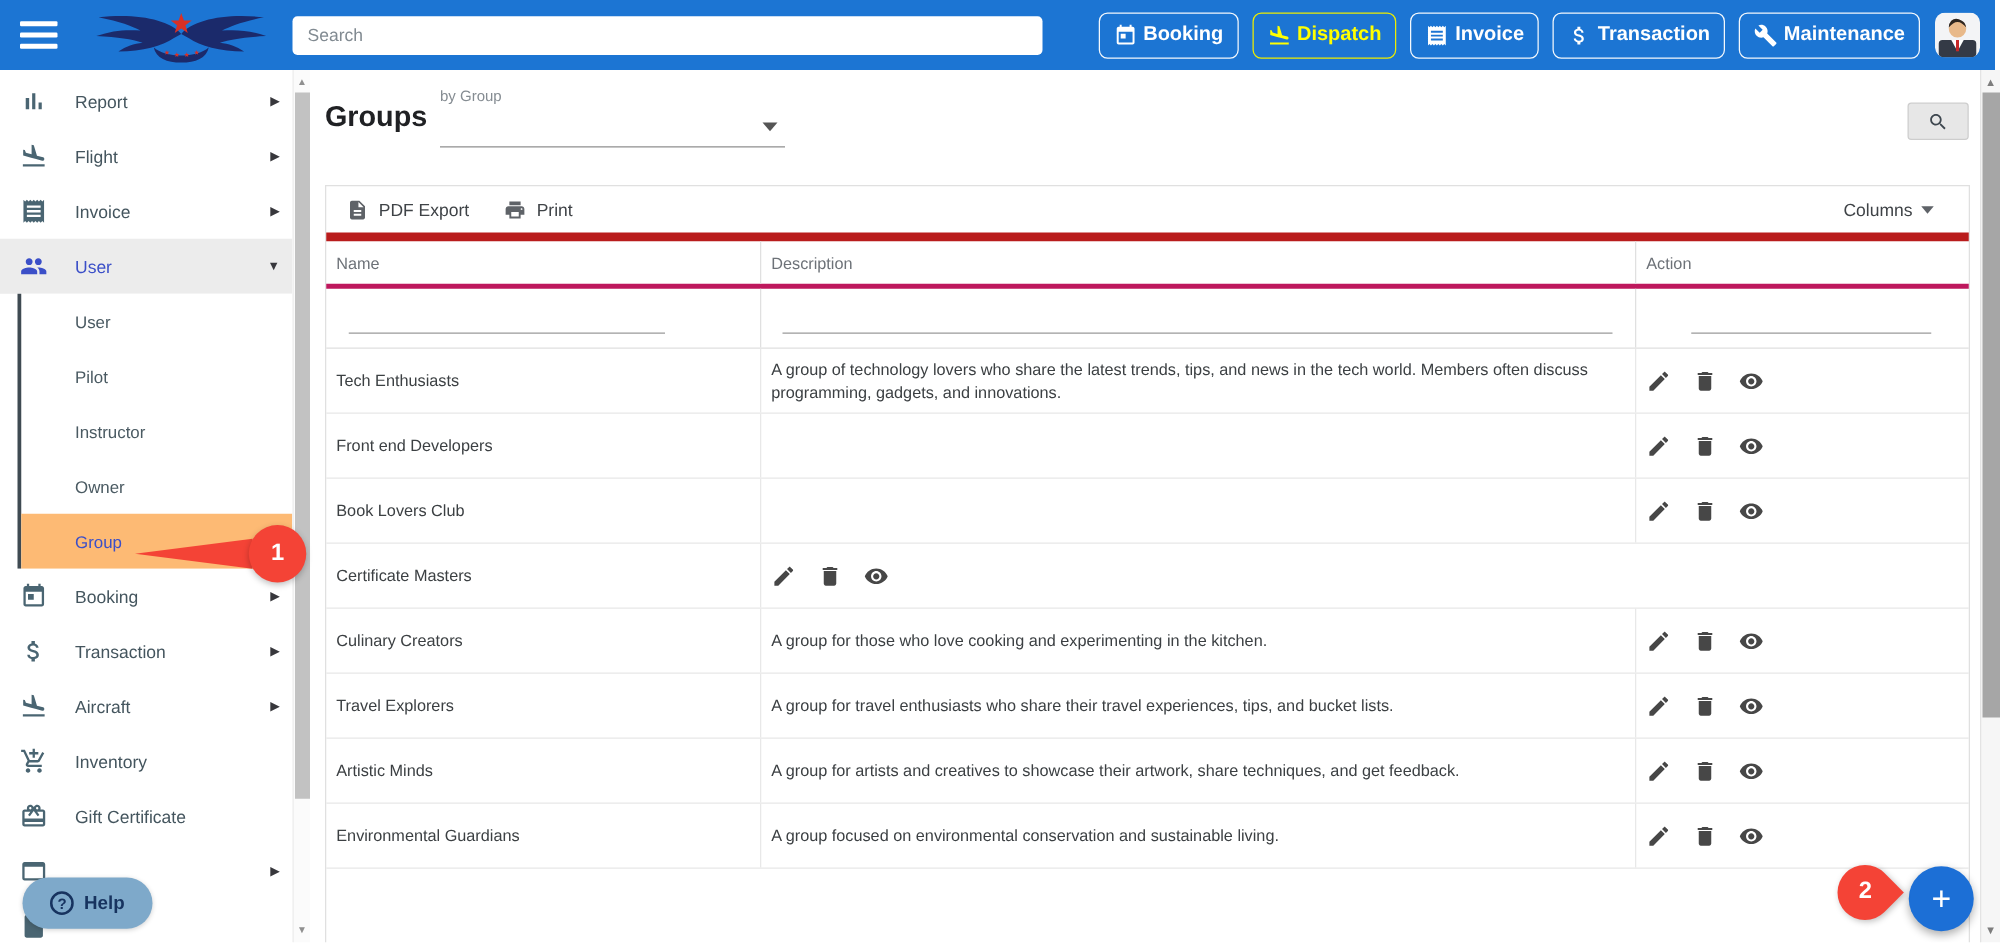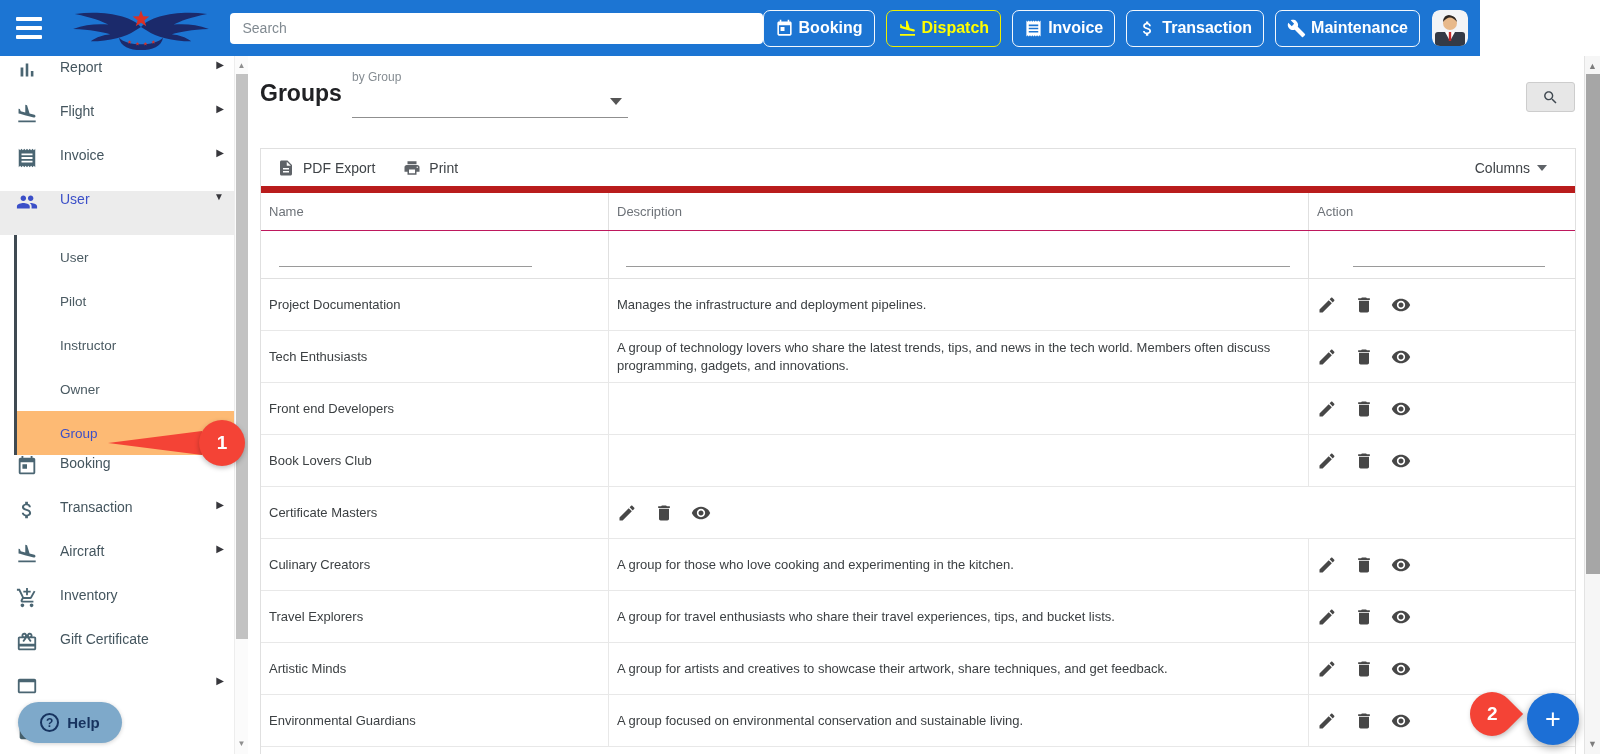--- a/index.html
+++ b/index.html
@@ -1,21 +1,21 @@
 <!DOCTYPE html>
 <html><head>
 <meta charset="utf-8">
 <style>
   *{margin:0;padding:0;box-sizing:border-box}
   html,body{width:1600px;height:754px;overflow:hidden;background:#fff;
     font-family:"Liberation Sans","DejaVu Sans",sans-serif}
   body{position:relative}
 
   
-  .navbar{position:absolute;top:0;left:0;width:1480px;height:56px;background:#1c75d3;
+  .navbar{position:absolute;top:0;left:0;width:1596px;height:56px;background:#1c75d3;
     display:flex;align-items:center;padding:0 10px;z-index:30}
   .hamburger{width:30px;height:22px;display:flex;flex-direction:column;justify-content:space-between;
     margin:0 8px 0 6px;cursor:pointer}
   .hamburger span{height:4px;background:#fff;border-radius:1px}
   .logo{margin:0 14px 0 16px;display:flex;align-items:center}
   .search-input{width:600px;height:31px;border:none;border-radius:4px;padding:0 12px;
     font-size:14px;color:#333;background:#fff;outline:none}
   .search-input::placeholder{color:#818a91}
   .nav-buttons{display:flex;gap:11px;margin-left:auto;align-items:center}
   .nav-btn{display:flex;align-items:center;gap:5px;height:37px;padding:0 11px;
@@ -23,21 +23,21 @@
     font-size:16px;font-weight:600;background:transparent;cursor:pointer;
     font-family:"Liberation Sans","DejaVu Sans",sans-serif;white-space:nowrap}
   .nav-btn svg{width:19px;height:19px;fill:currentColor}
   .nav-btn.active{color:#ffff00;border-color:#eded00}
   .avatar{width:36px;height:36px;margin-left:12px;margin-right:2px;border-radius:8px;
     overflow:hidden;cursor:pointer;flex:none}
 
   
   .sidebar{position:absolute;top:56px;left:0;width:248px;height:698px;background:#fff;z-index:20}
   .side-items{position:absolute;top:3px;left:0;right:14px;bottom:0;overflow:hidden}
-  .side-item{display:flex;align-items:flex-start;height:44px;padding:0 10px 0 16px;
+  .side-item{display:flex;align-items:center;height:44px;padding:0 10px 0 16px;
     color:#44555e;font-size:14px;cursor:pointer;background:#fff}
   .side-item .s-ic{width:22px;height:22px;margin-right:22px;flex:none;display:flex}
   .side-item svg{width:22px;height:22px;fill:#4a6572}
   .side-item .chev{margin-left:auto;font-size:10px;color:#37373c}
   .side-item.active{background:#ececec;color:#3b4fc8}
   .side-item.active svg{fill:#3b4fc8}
   .submenu{border-left:3px solid #3f4a52;margin-left:14px;background:#fff}
   .sub-item{height:44px;display:flex;align-items:center;padding-left:43px;
     font-size:13.5px;color:#4a5a62;cursor:pointer}
   .sub-item.active{background:#fdba74;color:#3b4fc8}
@@ -77,21 +77,21 @@
   .card{position:absolute;top:92px;left:12px;right:8px;bottom:0;border:1px solid #e0e0e0;border-bottom:none;background:#fff}
   .toolbar{height:44px;display:flex;align-items:center;padding:0 16px;border-bottom:7px solid #b91c1c;
     color:#3f4347;font-size:14px}
   .tool-btn{display:flex;align-items:center;gap:8px;margin-right:28px;cursor:pointer}
   .tool-btn svg{width:18px;height:18px;fill:#5f6368}
   .columns-btn{margin-left:auto;display:flex;align-items:center;gap:7px;cursor:pointer;margin-right:12px}
   .col-caret{width:0;height:0;border-left:5px solid transparent;border-right:5px solid transparent;
     border-top:6px solid #5f6368}
 
   .thead,.tfilter,.trow{display:grid;grid-template-columns:348px 1fr 266px}
-  .thead{height:38px;border-bottom:1px solid #be185d}
+  .thead{height:38px;border-bottom:4px solid #be185d}
   .thead>div{padding:0 8px;border-right:1px solid #e0e0e0;display:flex;align-items:center;
     font-size:13px;color:#6d7278}
   .thead>div:last-child{border-right:none}
   .tfilter{height:48px;border-bottom:1px solid #e0e0e0}
   .tfilter>div{border-right:1px solid #e0e0e0;display:flex;align-items:flex-end;padding-bottom:11px}
   .tfilter>div:last-child{border-right:none}
   .tfilter input{border:none;border-bottom:1px solid #9a9a9a;height:20px;font-size:13px;
     background:transparent;outline:none}
   .f-name{margin-left:18px;width:73%}
   .f-desc{margin-left:17px;width:95%}
@@ -375,41 +375,20 @@
         </div>
         <div>
           <input class="f-desc" style="">
         </div>
         <div>
           <input class="f-action" style="">
         </div>
       </div>
     <div id="table-rows">
         <div class="trow">
-          <div class="c-name">Project Documentation</div>
-          <div class="c-desc">Manages the infrastructure and deployment pipelines.</div>
-          <div class="c-action">
-            <span class="act-ic">
-              <svg viewBox="0 0 24 24">
-                <path d="M3 17.25V21h3.75L17.81 9.94l-3.75-3.75L3 17.25zM20.71 7.04c.39-.39.39-1.02 0-1.41l-2.34-2.34c-.39-.39-1.02-.39-1.41 0l-1.83 1.83 3.75 3.75 1.83-1.83z"></path>
-              </svg>
-            </span>
-            <span class="act-ic">
-              <svg viewBox="0 0 24 24">
-                <path d="M6 19c0 1.1.9 2 2 2h8c1.1 0 2-.9 2-2V7H6v12zM19 4h-3.5l-1-1h-5l-1 1H5v2h14V4z"></path>
-              </svg>
-            </span>
-            <span class="act-ic">
-              <svg viewBox="0 0 24 24">
-                <path d="M12 4.5C7 4.5 2.73 7.61 1 12c1.73 4.39 6 7.5 11 7.5s9.27-3.11 11-7.5c-1.73-4.39-6-7.5-11-7.5zM12 17c-2.76 0-5-2.24-5-5s2.24-5 5-5 5 2.24 5 5-2.24 5-5 5zm0-8c-1.66 0-3 1.34-3 3s1.34 3 3 3 3-1.34 3-3-1.34-3-3-3z"></path>
-              </svg>
-            </span>
-          </div>
-        </div>
-        <div class="trow">
           <div class="c-name">Tech Enthusiasts</div>
           <div class="c-desc">A group of technology lovers who share the latest trends, tips, and news in the tech world. Members often discuss programming, gadgets, and innovations.</div>
           <div class="c-action">
             <span class="act-ic">
               <svg viewBox="0 0 24 24">
                 <path d="M3 17.25V21h3.75L17.81 9.94l-3.75-3.75L3 17.25zM20.71 7.04c.39-.39.39-1.02 0-1.41l-2.34-2.34c-.39-.39-1.02-.39-1.41 0l-1.83 1.83 3.75 3.75 1.83-1.83z"></path>
               </svg>
             </span>
             <span class="act-ic">
               <svg viewBox="0 0 24 24">

